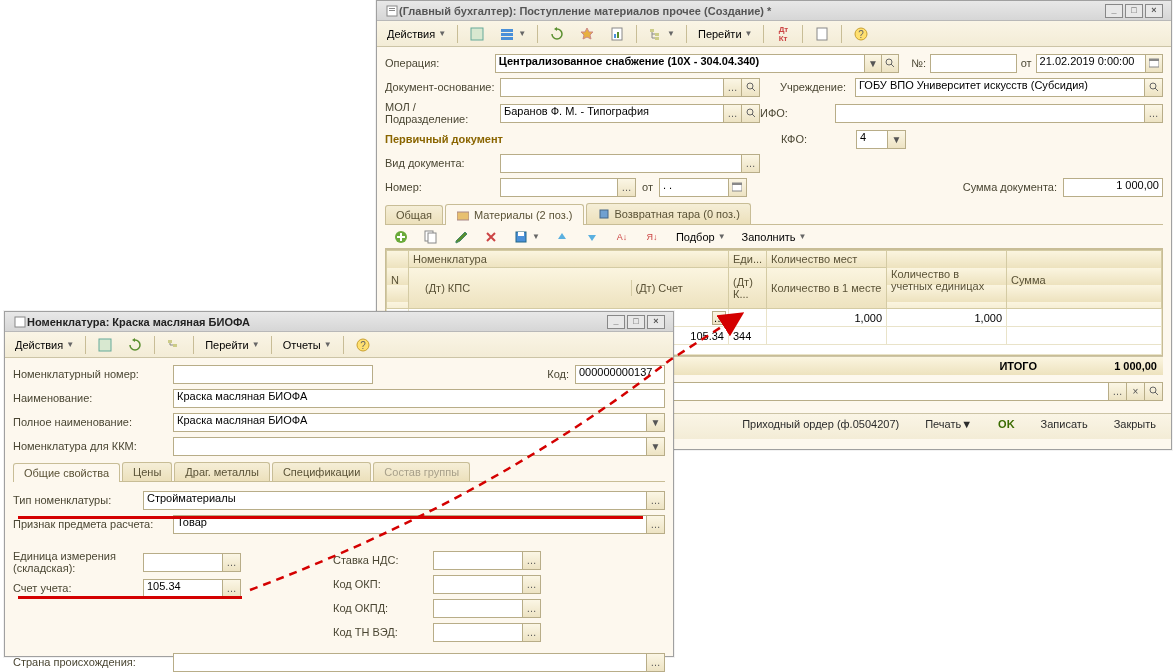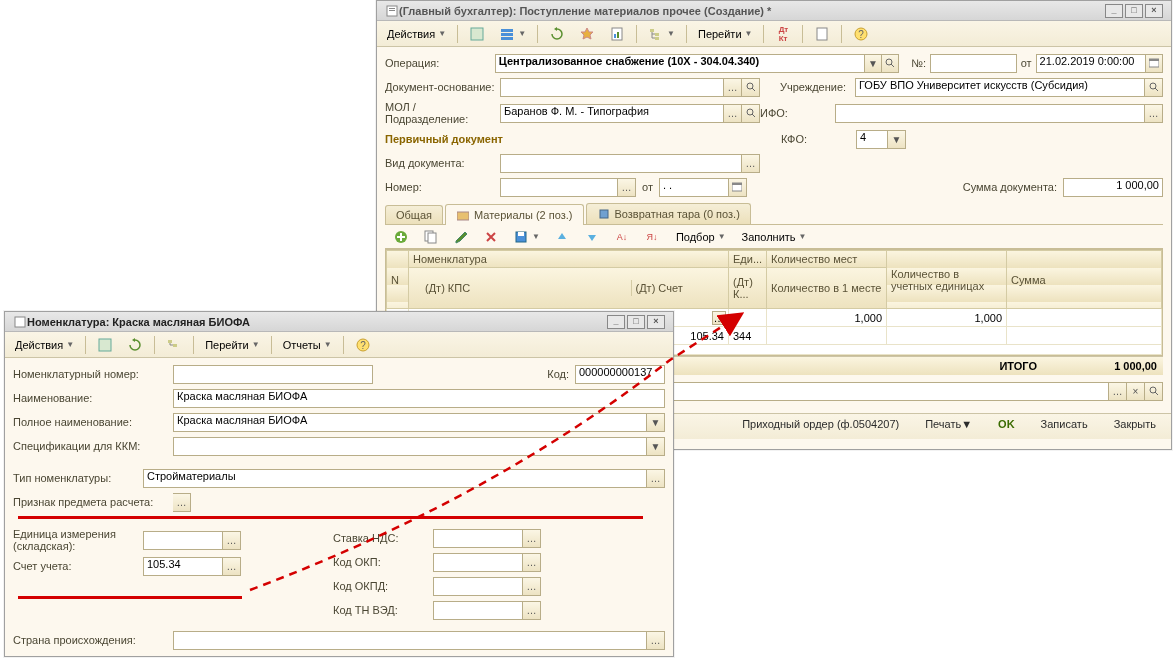--- a/index.html
+++ b/index.html
@@ -653,38 +653,58 @@
         </div>
     </div>
     <div class="form-row">
       <span class="label" style="width:160px">Полное наименование:</span>
       <div class="input" style="flex:1">
           <span class="txt">Краска масляная БИОФА</span>
         </div>
       <div class="ibtn">▼</div>
     </div>
     <div class="form-row">
-      <span class="label" style="width:160px">Спецификации для ККМ:</span>
+      <span class="label" style="width:160px">Номенклатура для ККМ:</span>
       <div class="input" style="flex:1">
           <span class="txt"></span>
         </div>
       <div class="ibtn">▼</div>
     </div>
 
+    <div class="tabs">
+      <div class="tab active">
+          <span>Общие свойства</span>
+        </div>
+      <div class="tab">
+          <span>Цены</span>
+        </div>
+      <div class="tab">
+          <span>Драг. металлы</span>
+        </div>
+      <div class="tab">
+          <span>Спецификации</span>
+        </div>
+      <div class="tab disabled">
+          <span>Состав группы</span>
+        </div>
+    </div>
 
     <div style="padding-top:8px;position:relative">
       <div class="form-row">
         <span class="label" style="width:130px">Тип номенклатуры:</span>
         <div class="input" style="flex:1">
             <span class="txt">Стройматериалы</span>
           </div>
         <div class="ibtn">…</div>
       </div>
       <div class="form-row">
         <span class="label" style="width:160px">Признак предмета расчета:</span>
+        <div class="input" style="flex:1">
+            <span class="txt">Товар</span>
+          </div>
         <div class="ibtn">…</div>
       </div>
       <div class="form-row" style="align-items:flex-start;margin-top:16px">
         <div style="width:320px">
           <div class="form-row">
             <span class="label" style="width:130px">Единица измерения (складская):</span>
             <div class="input" style="width:80px">
                 <span class="txt"></span>
               </div>
             <div class="ibtn">…</div>

